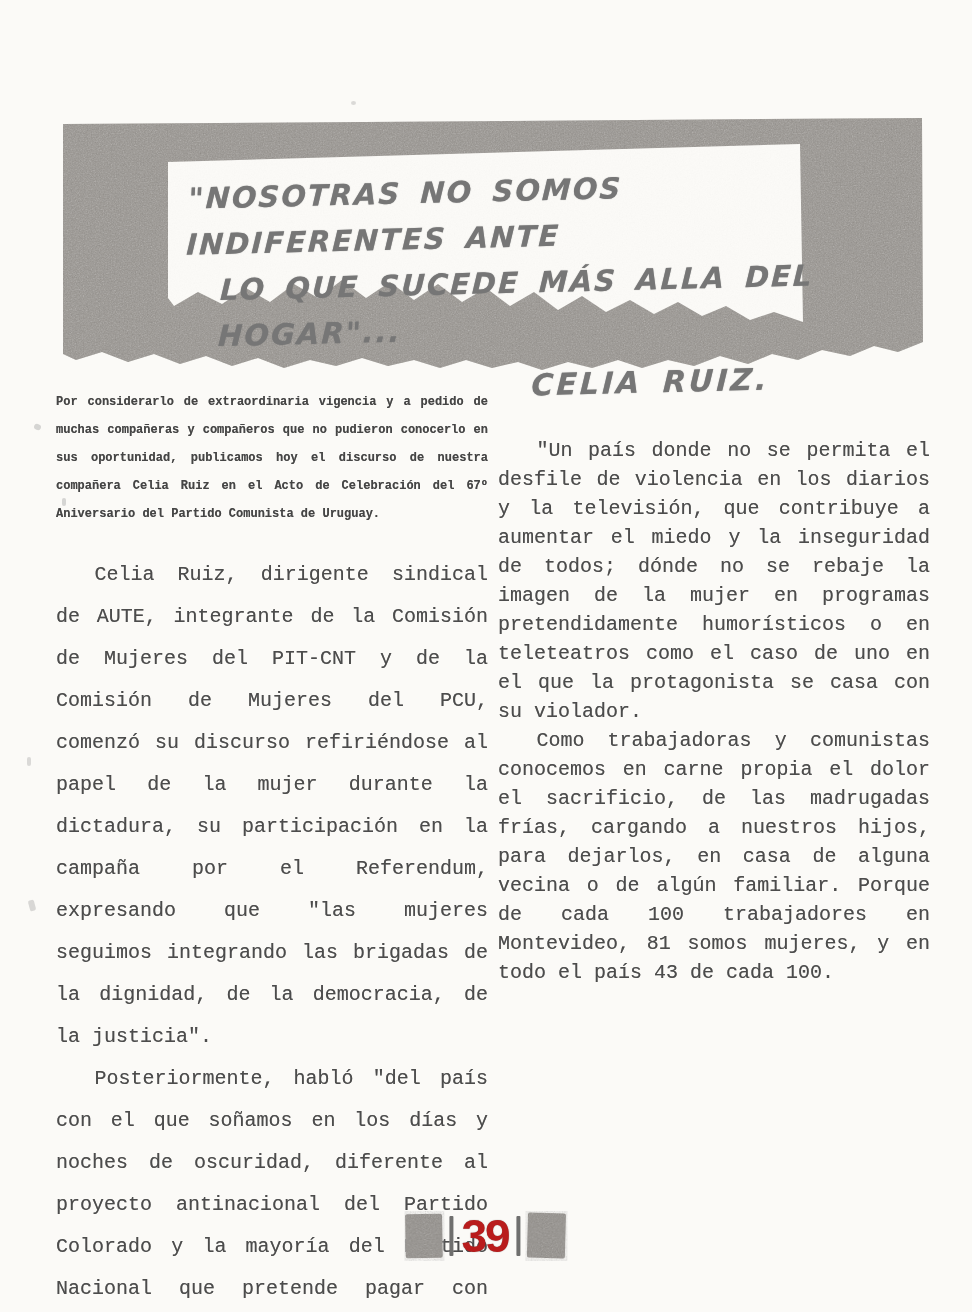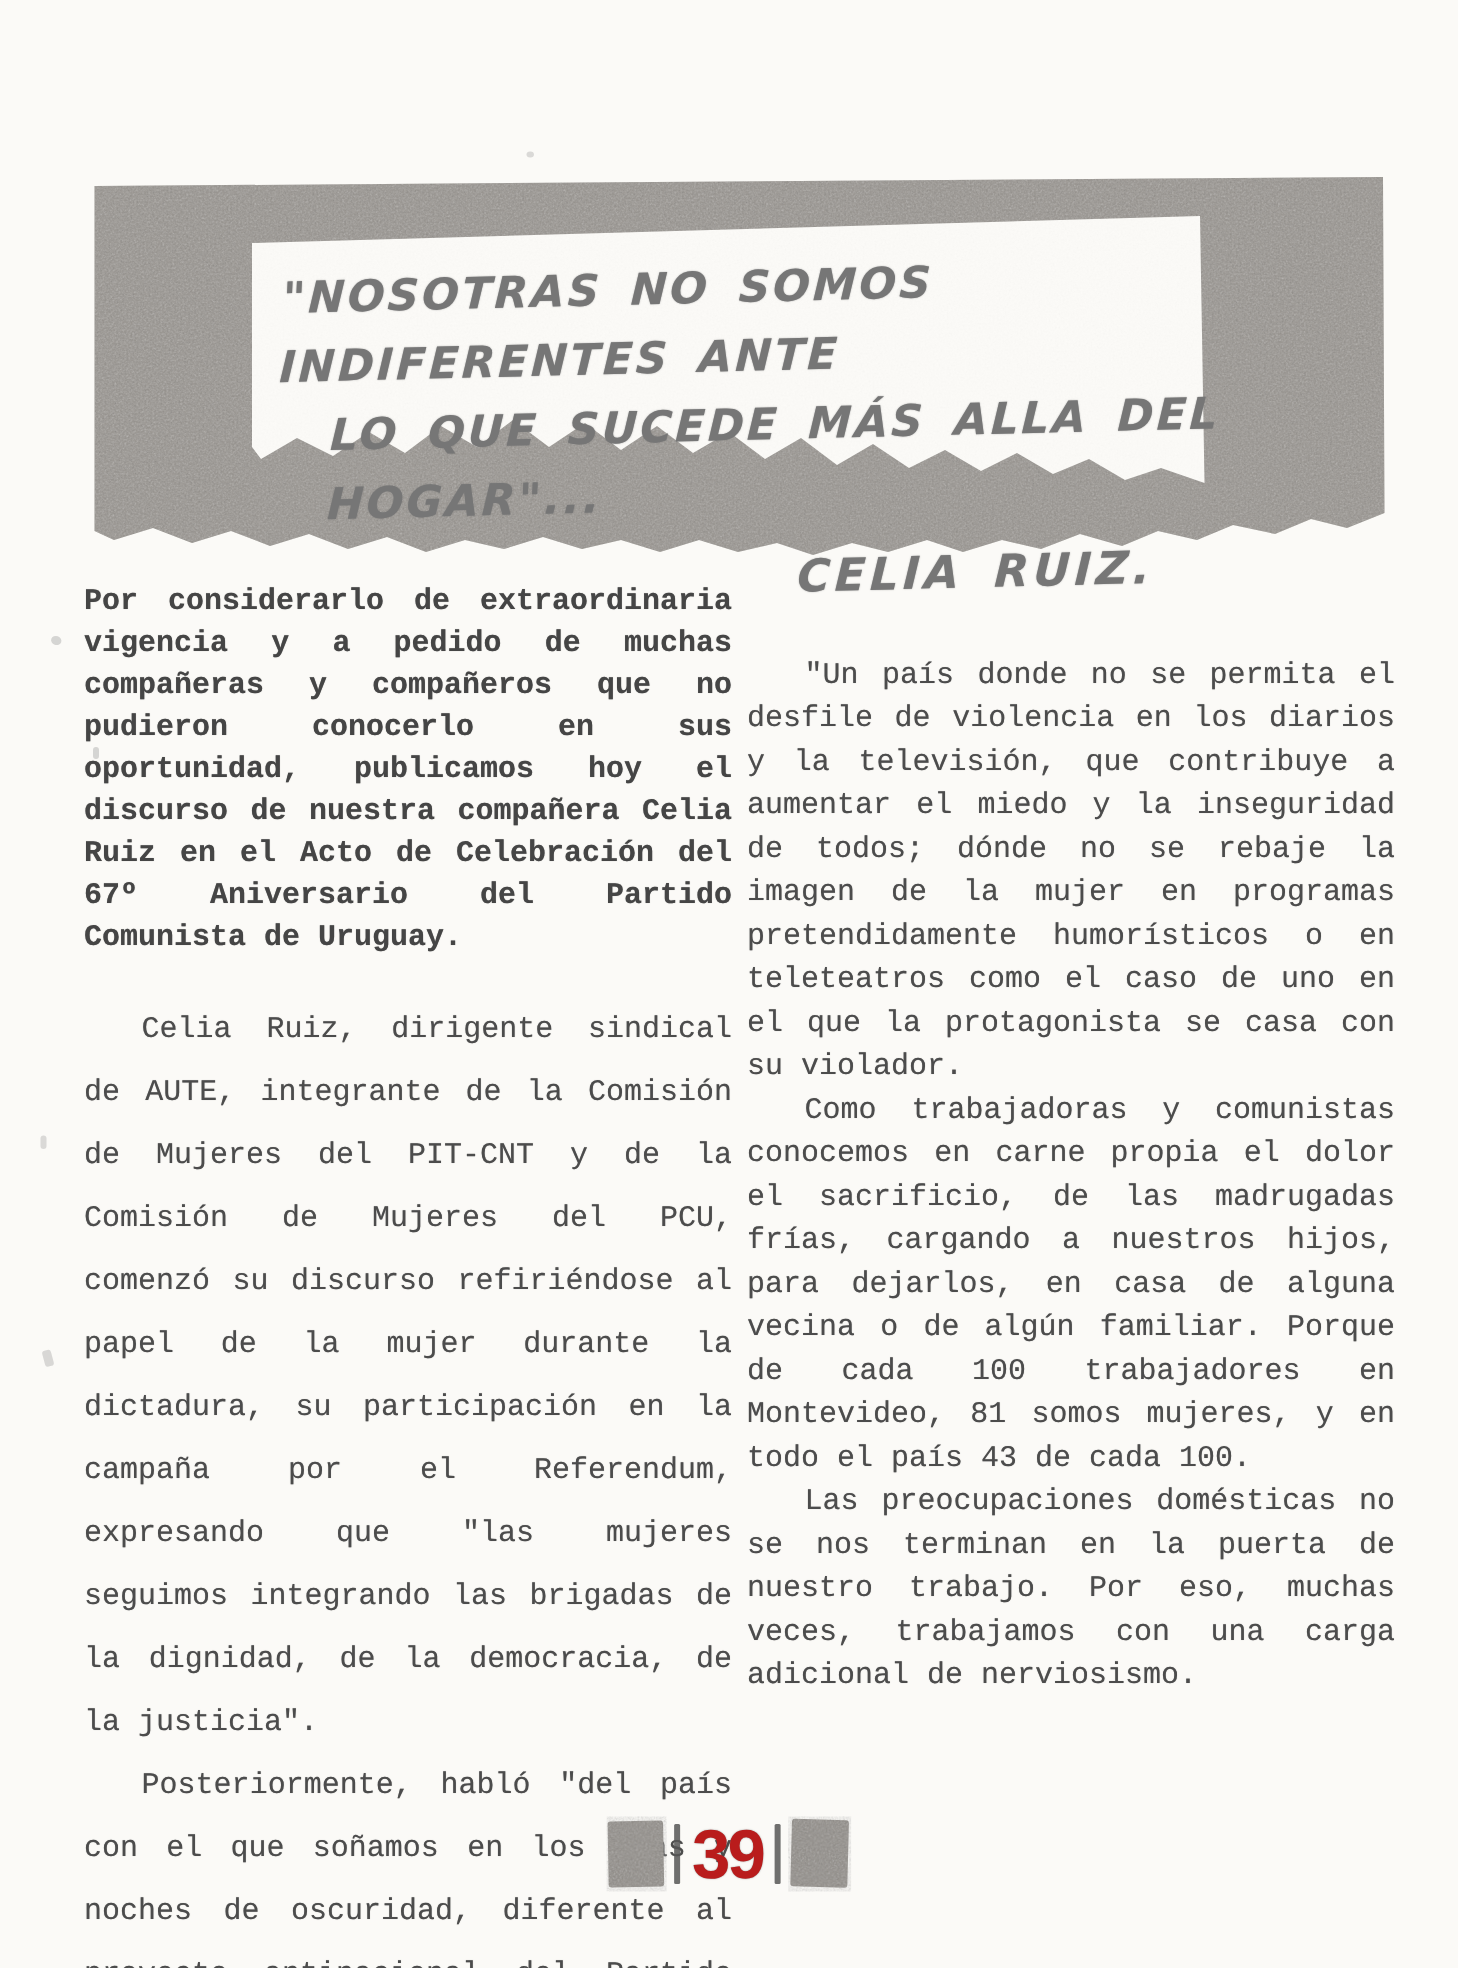--- a/index.html
+++ b/index.html
@@ -32,21 +32,21 @@
   .columns{
     position:absolute;left:0;top:388px;width:972px;
     display:flex;
     padding-left:56px;padding-right:42px;box-sizing:border-box;
     color:#4c4c4c;
   }
   .col{width:438px;}
   .col.right{margin-left:10px;padding-top:48px;}
   p{margin:0;text-align:justify;}
   .intro{
-    font-size:20px;line-height:28px;font-weight:bold;
+    font-size:12px;line-height:28px;font-weight:bold;
     color:#454545;margin-bottom:26px;
     text-shadow:0 0 .5px rgba(70,70,70,.6);
   }
   .body-text{
     font-size:20px;line-height:42px;
     text-shadow:0 0 .5px rgba(76,76,76,.55);
   }
   .indent{text-indent:3.2ch;}
   .col.right .body-text{line-height:29px;}
 
@@ -110,21 +110,20 @@
 
   <div class="columns">
     <div class="col left">
       <p class="intro">Por considerarlo de extraordinaria vigencia y a pedido de muchas compañeras y compañeros que no pudieron conocerlo en sus oportunidad, publicamos hoy el discurso de nuestra compañera Celia Ruiz en el Acto de Celebración del 67º Aniversario del Partido Comunista de Uruguay.</p>
       <p class="body-text indent">Celia Ruiz, dirigente sindical de AUTE, integrante de la Comisión de Mujeres del PIT-CNT y de la Comisión de Mujeres del PCU, comenzó su discurso refiriéndose al papel de la mujer durante la dictadura, su participación en la campaña por el Referendum, expresando que "las mujeres seguimos integrando las brigadas de la dignidad, de la democracia, de la justicia".</p>
       <p class="body-text indent">Posteriormente, habló "del país con el que soñamos en los días y noches de oscuridad, diferente al proyecto antinacional del Partido Colorado y la mayoría del Partido Nacional que pretende pagar con nuestra miseria la deuda externa".</p>
     </div>
     <div class="col right">
       <p class="body-text indent">"Un país donde no se permita el desfile de violencia en los diarios y la televisión, que contribuye a aumentar el miedo y la inseguridad de todos; dónde no se rebaje la imagen de la mujer en programas pretendidamente humorísticos o en teleteatros como el caso de uno en el que la protagonista se casa con su violador.</p>
       <p class="body-text indent">Como trabajadoras y comunistas conocemos en carne propia el dolor el sacrificio, de las madrugadas frías, cargando a nuestros hijos, para dejarlos, en casa de alguna vecina o de algún familiar. Porque de cada 100 trabajadores en Montevideo, 81 somos mujeres, y en todo el país 43 de cada 100.</p>
-      <p class="body-text indent">Las preocupaciones domésticas no se nos terminan en la puerta de nuestro trabajo. Por eso, muchas veces, trabajamos con una carga adicional de nerviosismo.</p>
     </div>
   </div>
 
   <div class="page-badge">
     <svg class="stamp-svg" width="40" height="50" viewBox="0 0 40 50" aria-hidden="true">
       <defs>
         <filter id="gf2">
             <feTurbulence type="fractalNoise" baseFrequency="0.8" numOctaves="2" seed="4" stitchTiles="stitch"></feTurbulence>
             <feColorMatrix type="saturate" values="0"></feColorMatrix>
           </filter>

